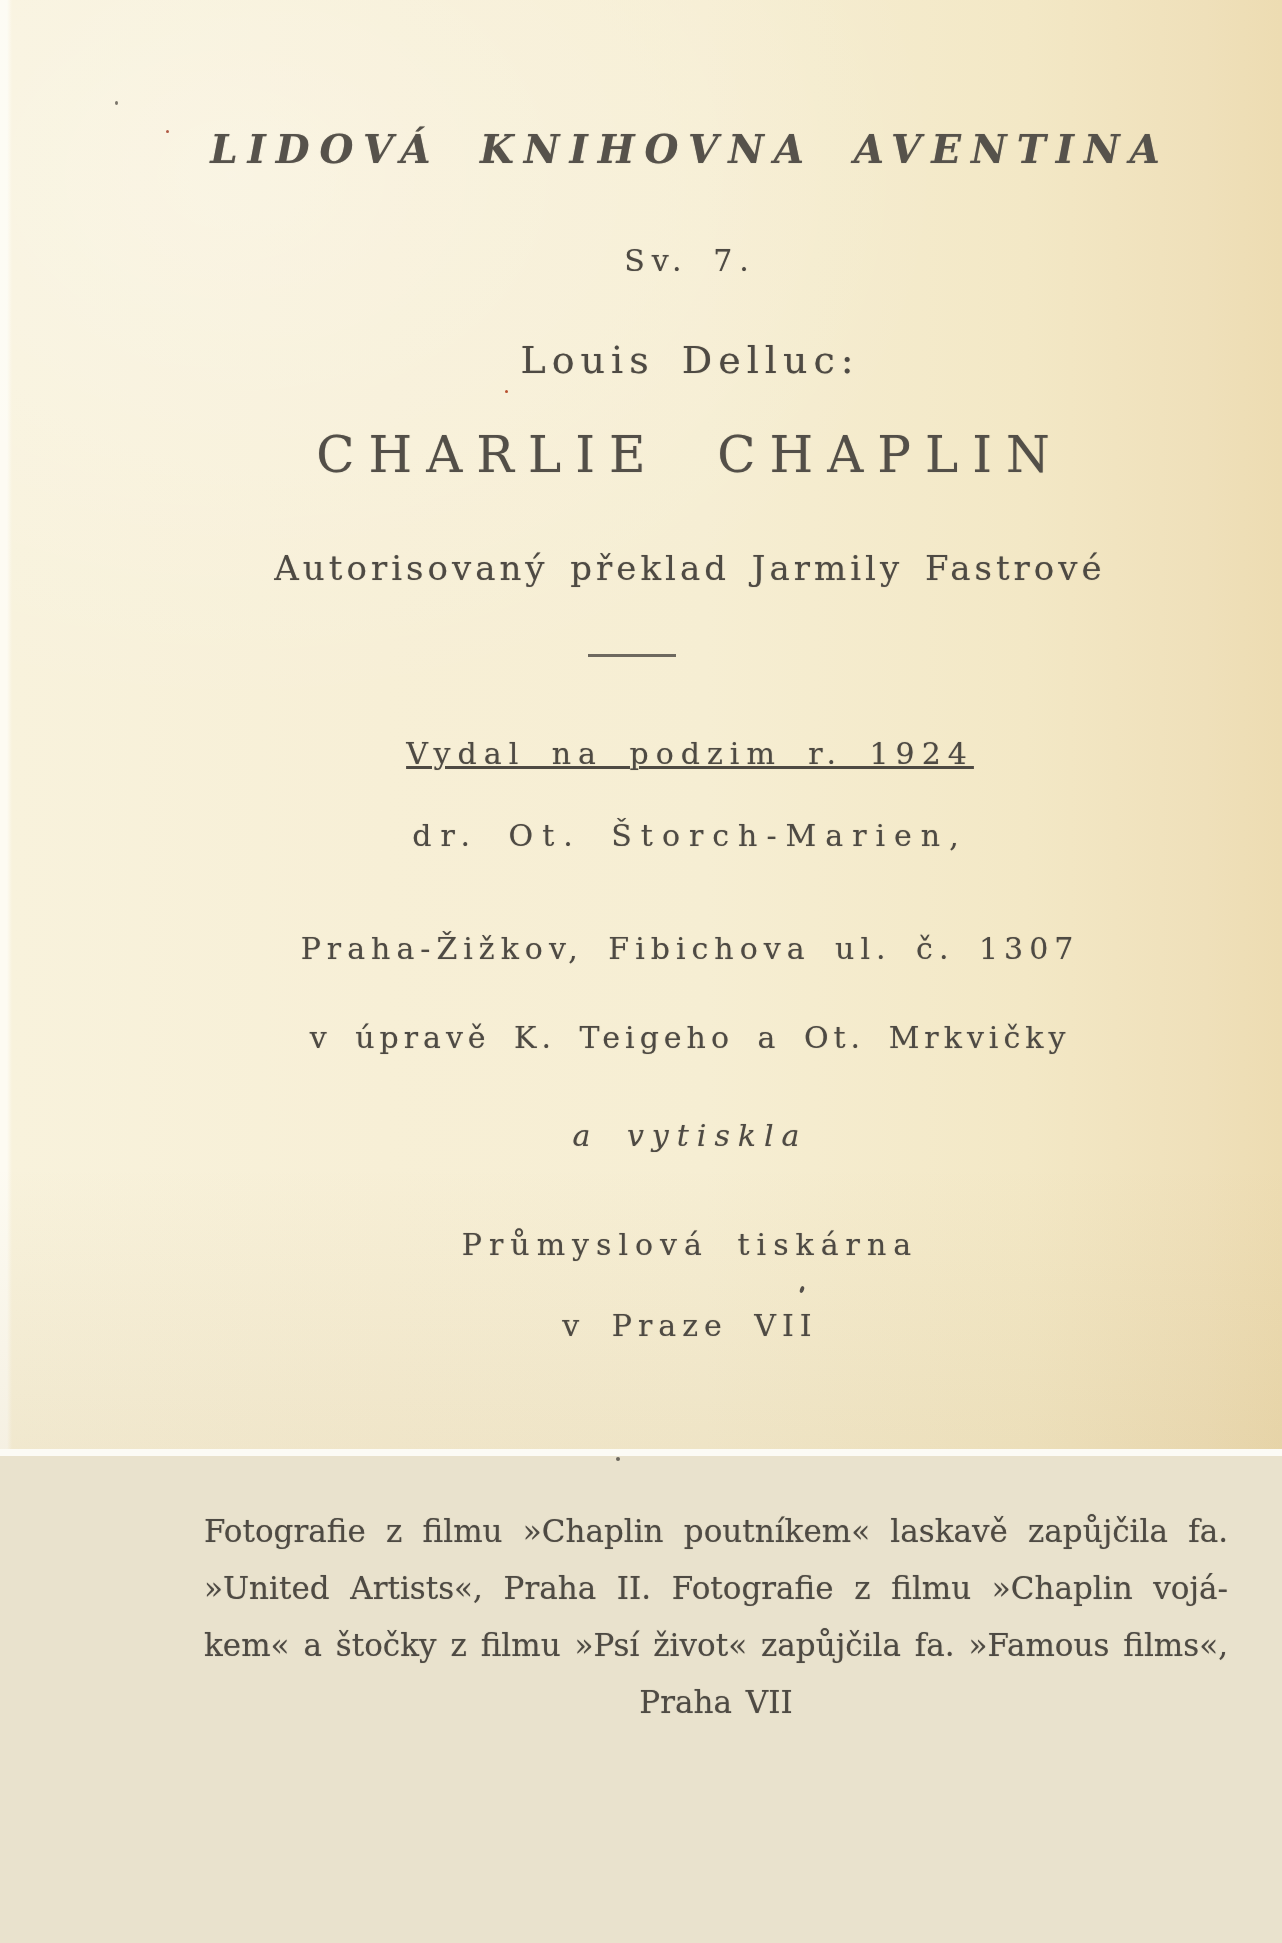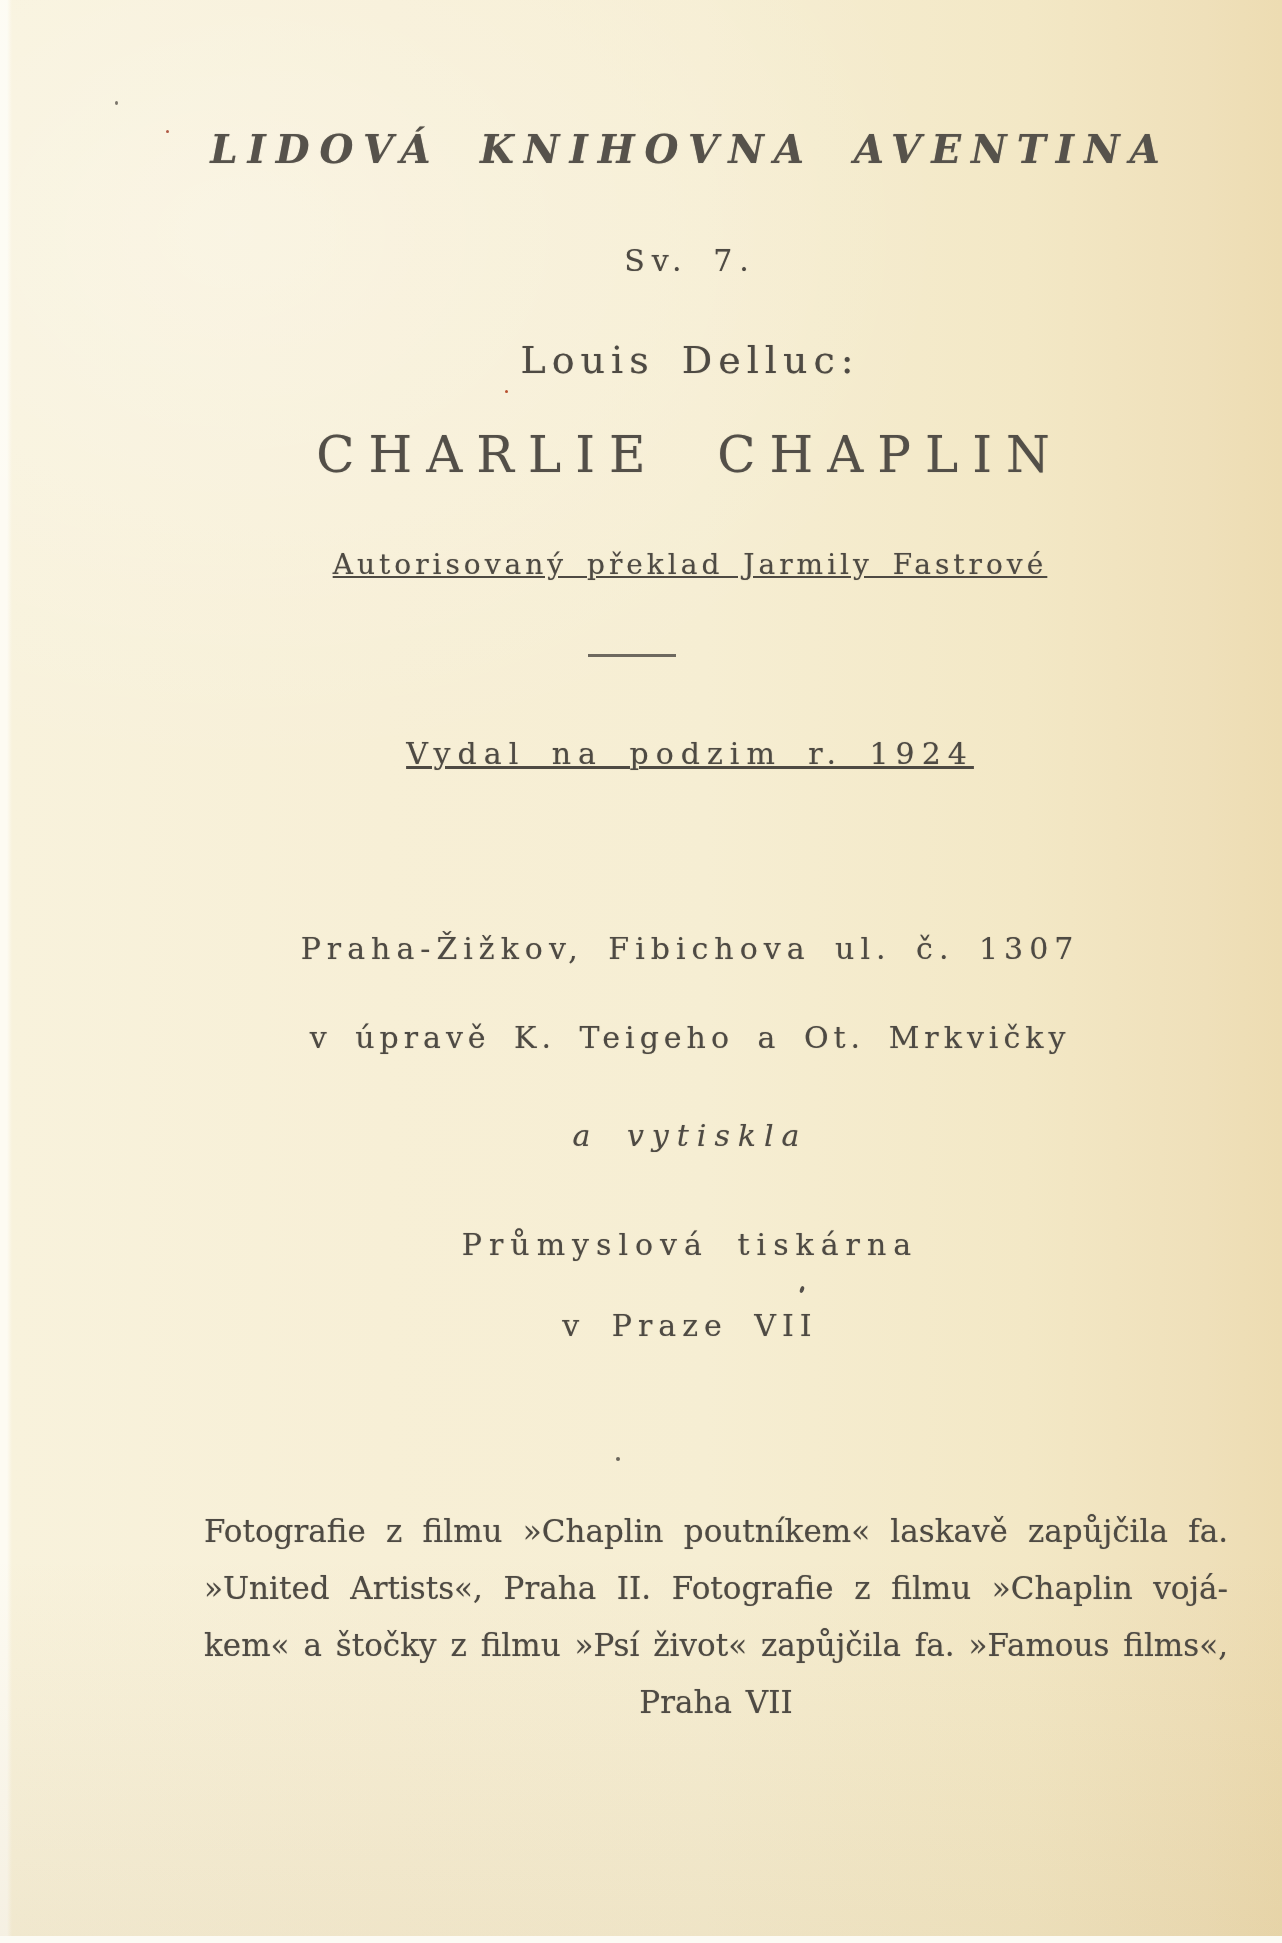--- a/index.html
+++ b/index.html
@@ -7,21 +7,21 @@
     padding: 0;
     width: 1282px;
     height: 1943px;
     background: #e9e2cd;
     font-family: "DejaVu Serif", serif;
     overflow: hidden;
   }
   .page {
     position: absolute;
     left: 0; top: 0;
-    width: 1282px; height: 1943px;
+    width: 1282px; height: 1456px;
     background:
       radial-gradient(1200px 900px at 18% 12%, rgba(255,255,255,0.28), rgba(255,255,255,0) 60%),
       linear-gradient(180deg, rgba(0,0,0,0) 80%, rgba(150,110,40,0.08) 100%),
       linear-gradient(90deg, #fdfbf2 0px, #fdfbf2 7px, #f8f2dc 12px, #f7efd6 30%, #f6eed3 55%, #f3e8c6 80%, #efe0ba 94%, #eddcb2 100%);
   }
   .bottom-strip {
     position: absolute;
     left: 0; bottom: 0;
     width: 100%; height: 7px;
     background: #fcfbf5;
@@ -46,21 +46,21 @@
   }
   .volume { top: 243px; font-size: 30px; letter-spacing: 7px; word-spacing: 8px; }
   .author-line { top: 338px; font-size: 38px; letter-spacing: 6px; word-spacing: 9px; }
   .book-title {
     top: 426px;
     font-size: 50px;
     letter-spacing: 14px;
     word-spacing: 28px;
     color: #534f48;
   }
-  .translation-line { top: 548px; font-size: 28px; letter-spacing: 4px; word-spacing: 7px; text-decoration: underline; }
+  .translation-line { top: 548px; font-size: 34px; letter-spacing: 4px; word-spacing: 7px; }
   .rule {
     position: absolute;
     top: 654px;
     left: 588px;
     width: 88px;
     height: 3px;
     background: #6e695f;
   }
   .imprint-line { font-size: 30px; }
   .imp-published   { top: 736px;  letter-spacing: 7px; word-spacing: 10px; text-decoration: underline; }
@@ -108,20 +108,21 @@
   <div class="line author-line">Louis Delluc:</div>
 
   <div class="line book-title">CHARLIE CHAPLIN</div>
 
   <div class="line translation-line">Autorisovaný překlad Jarmily Fastrové</div>
 
   <div class="rule"></div>
 
   <div class="line imprint-line imp-published">Vydal na podzim r. 1924</div>
 
+  <div class="line imprint-line imp-publisher">dr. Ot. Štorch-Marien,</div>
 
   <div class="line imprint-line imp-address">Praha-Žižkov, Fibichova ul. č. 1307</div>
 
   <div class="line imprint-line imp-design">v úpravě K. Teigeho a Ot. Mrkvičky</div>
 
   <div class="line imprint-line imp-printedby">a vytiskla</div>
 
   <div class="line imprint-line imp-printer">Průmyslová tiskárna</div>
 
   <div class="line imprint-line imp-printercity">v Praze VII</div>

